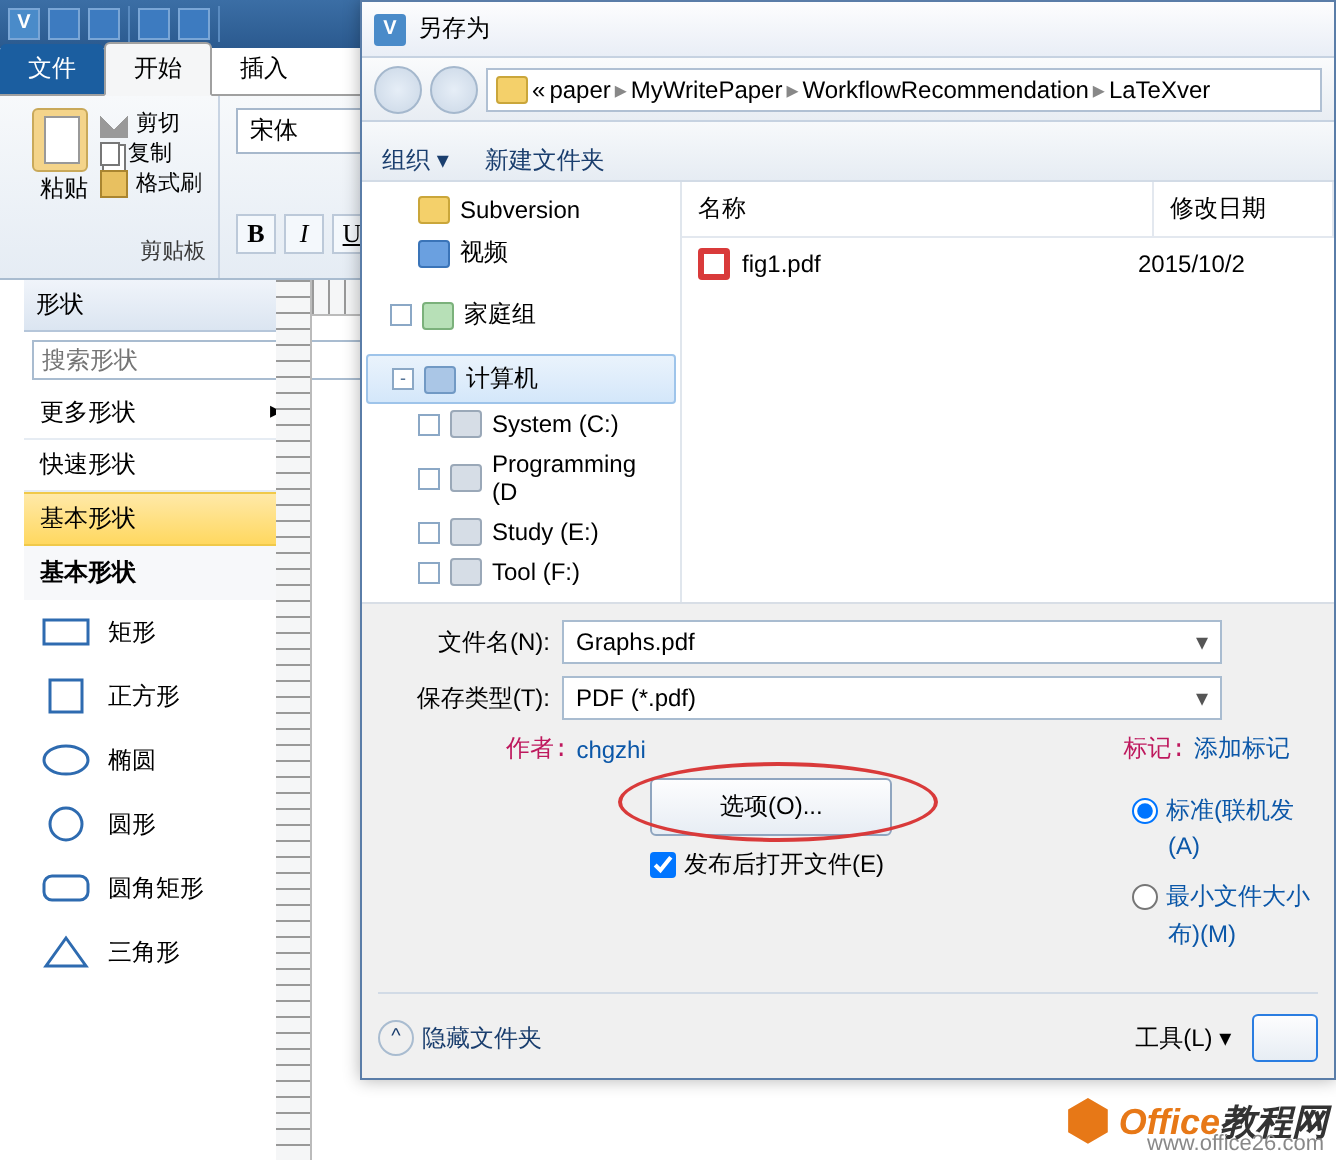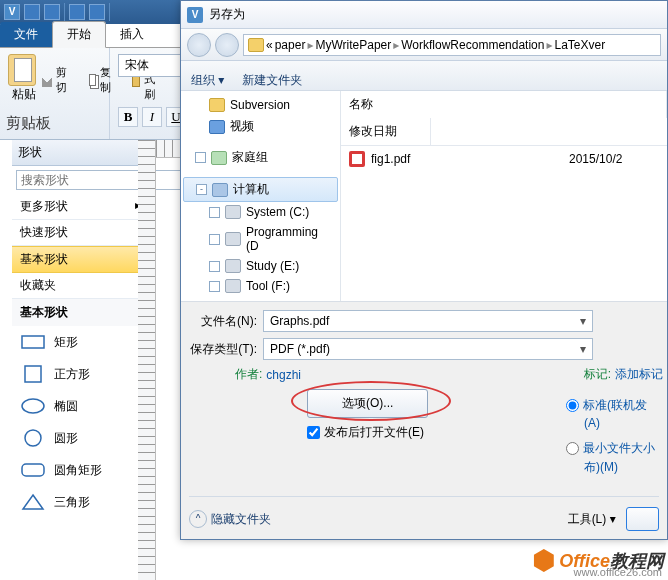--- a/index.html
+++ b/index.html
@@ -13,27 +13,27 @@
 
 
 .ribbon-tabs { height: 24px; background: #fff; display: flex; align-items: flex-end; border-bottom: 1px solid #a0a0a0; }
 .ribbon-tab { padding: 4px 14px; font-size: 12px; border-top-left-radius: 3px; border-top-right-radius: 3px; cursor: pointer; }
 .ribbon-tab.file { background: #1b5ea0; color: #fff; }
 .ribbon-tab.active { background: #f5f6f7; border: 1px solid #a0a0a0; border-bottom: 1px solid #f5f6f7; margin-bottom: -1px; }
 
 
 .ribbon-body { height: 92px; background: linear-gradient(#f7f9fb, #e5ecf4); border-bottom: 1px solid #a9bcd0; display: flex; }
 .rb-group { border-right: 1px solid #c8d4e3; padding: 4px 6px; display: flex; flex-direction: column; justify-content: space-between; }
-.rb-group-label { text-align: left; font-size: 15px; color: #3a3a3a; padding: 2px 0; }
+.rb-group-label { text-align: right; font-size: 11px; color: #3a3a3a; padding: 2px 0; }
 .clip-group { width: 110px; }
 .clip-top { display: flex; gap: 4px; }
 .paste-btn { display: flex; flex-direction: column; align-items: flex-end; width: 40px; padding: 2px; }
 .paste-ico { width: 28px; height: 32px; background: #f4d48a; border: 1px solid #c9a95a; border-radius: 3px; position: relative; }
 .paste-ico::after { content: ""; position: absolute; top: 3px; left: 5px; width: 16px; height: 22px; background: #fff; border: 1px solid #999; }
-.clip-right { display: flex; gap: 18px; padding-top: 2px; }
+.clip-right { display: flex; flex-direction: column; gap: 0; padding-top: 2px; }
 .clip-right div { display: flex; align-items: center; gap: 4px; font-size: 11px; }
 .cri { width: 14px; height: 14px; display: inline-block; }
 .cri.cut { background: linear-gradient(45deg, #999 40%, transparent 40%), linear-gradient(-45deg, #999 40%, transparent 40%); }
 .cri.copy { background: #fff; border: 1px solid #777; box-shadow: 2px 2px 0 #fff, 2px 2px 0 1px #777; width: 10px; height: 12px; }
 .cri.fmt { background: #e8c060; border: 1px solid #aa8530; }
 .font-group { flex: 1; padding: 6px 8px; }
 .font-row { display: flex; gap: 4px; margin-bottom: 6px; }
 .font-combo { border: 1px solid #a7b8cc; background: #fff; padding: 2px 18px 2px 6px; font-size: 12px; position: relative; }
 .font-combo::after { content: "▾"; position: absolute; right: 4px; top: 2px; font-size: 10px; color: #555; }
 .btn-b, .btn-i, .btn-u { width: 20px; height: 20px; border: 1px solid #bcc9d9; background: #f4f8fc; text-align: center; line-height: 18px; font-size: 13px; font-family: "Times New Roman", serif; }
@@ -75,34 +75,34 @@
 .tree-item { display: flex; align-items: center; gap: 5px; padding: 3px 6px 3px 14px; font-size: 12px; cursor: pointer; }
 .tree-item.sub { padding-left: 28px; }
 .tree-item.sel { background: linear-gradient(#eaf3fc, #d4e7fa); border: 1px solid #9ec4ea; border-radius: 2px; margin: 0 2px; padding-left: 12px; }
 .tree-item .exp { width: 11px; height: 11px; border: 1px solid #8ba8c6; font-size: 9px; line-height: 9px; text-align: center; color: #4a6a8f; background: #fff; }
 .ti-ico { width: 16px; height: 14px; display: inline-block; }
 .ti-ico.folder { background: #f4d06a; border: 1px solid #caa63a; border-radius: 2px; }
 .ti-ico.drive { background: #d6dde6; border: 1px solid #9aa8b8; border-radius: 2px; }
 .ti-ico.home { background: #b7e0b7; border: 1px solid #7bb17b; border-radius: 2px; }
 .ti-ico.pc { background: #aac6e6; border: 1px solid #7199c4; border-radius: 2px; }
 .dlg-files { flex: 1; }
-.dlg-files-hdr { display: flex; border-bottom: 1px solid #e3e8ef; font-size: 12px; flex-direction: column; }
+.dlg-files-hdr { display: flex; border-bottom: 1px solid #e3e8ef; font-size: 12px; }
 .dlg-files-hdr div { padding: 5px 8px; border-right: 1px solid #e3e8ef; }
 .col-name { flex: 1; }
 .col-date { width: 90px; }
 .file-row { display: flex; padding: 5px 8px; font-size: 12px; align-items: center; }
 .file-row .fico { width: 16px; height: 16px; background: #d93a3a; border-radius: 2px; margin-right: 6px; position: relative; }
 .file-row .fico::after { content: ""; position: absolute; inset: 3px; background: #fff; }
-.dlg-fields { padding: 8px 4px; background: #f0f0f0; border-top: 1px solid #d8dee6; }
+.dlg-fields { padding: 8px 22px; background: #f0f0f0; border-top: 1px solid #d8dee6; }
 .fld-row { display: flex; align-items: center; margin-bottom: 6px; gap: 6px; }
 .fld-row label { width: 72px; text-align: right; font-size: 12px; }
 .fld-row .combo, .fld-row .txt { flex: 1; border: 1px solid #a9bcd0; background: #fff; padding: 3px 6px; font-size: 12px; position: relative; max-width: 330px; }
 .fld-row .combo::after { content: "▾"; position: absolute; right: 6px; top: 3px; color: #555; }
 .meta-row { display: flex; align-items: center; gap: 4px; margin: 6px 0 6px 42px; font-size: 12px; }
-.meta-row .lbl { color: #15803d; margin-left: 8px; }
+.meta-row .lbl { color: #be185d; margin-left: 8px; font-family: Liberation Mono, monospace; }
 .meta-row .val { color: #0b57a8; }
 .meta-row .val.add { color: #0b57a8; }
 .opt-btn { display: inline-block; border: 1px solid #8fa5bf; background: linear-gradient(#fdfdfe, #e7edf4); padding: 5px 34px; border-radius: 3px; font-size: 12px; cursor: pointer; text-align: right; }
 .opt-wrap { position: relative; margin: 6px 0 2px 122px; display: flex; align-items: center; }
 .ellipse { position: absolute; left: -16px; top: -8px; width: 160px; height: 40px; border: 2px solid #d93a3a; border-radius: 50%; pointer-events: none; }
 .chk-row { margin: 6px 0 2px 122px; display: flex; align-items: center; gap: 4px; font-size: 12px; }
 .chk-row input { width: 13px; height: 13px; }
 .radio-col { position: absolute; right: 12px; top: 396px; font-size: 12px; }
 .radio-col div { display: flex; align-items: center; gap: 4px; margin-bottom: 10px; }
 .radio-col .rlabel { color: #0b57a8; }
@@ -188,23 +188,20 @@
     <div>
         <span>更多形状</span>
         <span>▸</span>
       </div>
     <div>
         <span>快速形状</span>
       </div>
     <div class="sel">
         <span>基本形状</span>
       </div>
-    <div>
-        <span>收藏夹</span>
-      </div>
   </div>
   <div class="cat-title">基本形状</div>
   <div class="shape-items">
     <div class="shape-row">
         <span class="sh-ico">
           <svg>
             <rect x="1" y="3" width="22" height="12" fill="none" stroke="#2e6bb0" stroke-width="1.5"></rect>
           </svg>
         </span>
         <span>矩形</span>

